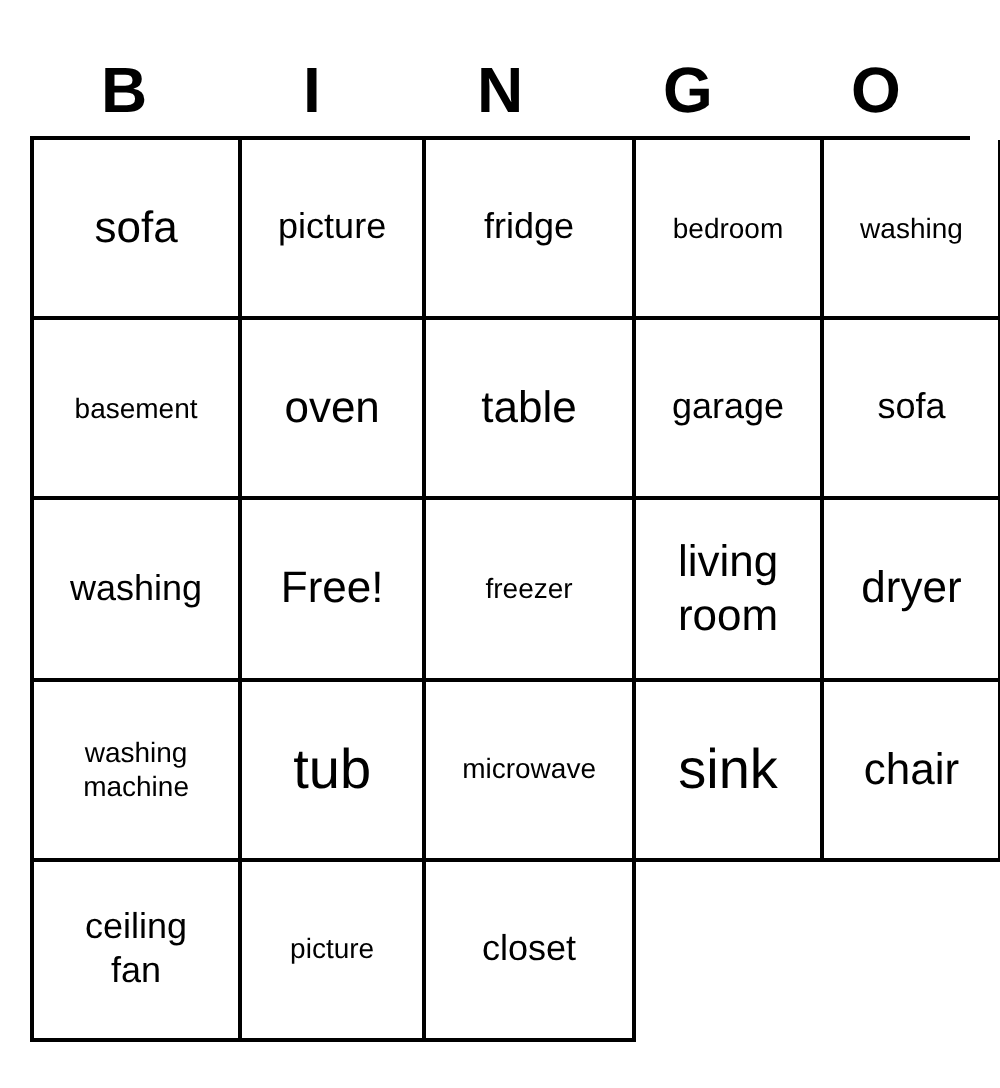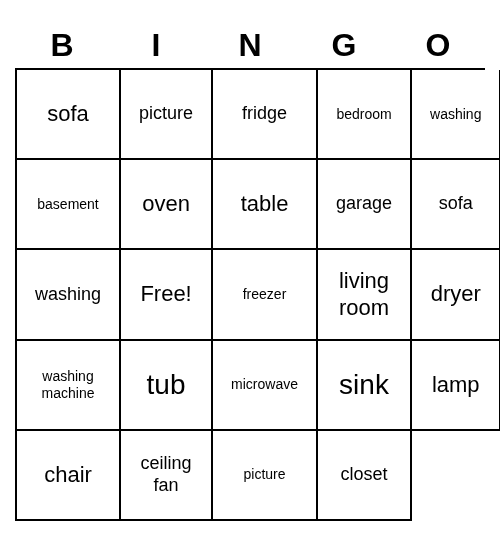--- a/index.html
+++ b/index.html
@@ -139,23 +139,20 @@
       <div class="bingo-cell">
         <span class="size-xlarge">tub</span>
       </div>
       <div class="bingo-cell">
         <span class="size-small">microwave</span>
       </div>
       <div class="bingo-cell">
         <span class="size-xlarge">sink</span>
       </div>
       <div class="bingo-cell">
-        <span class="size-large">lamp</span>
-      </div>
-      <div class="bingo-cell">
         <span class="size-large">chair</span>
       </div>
       <div class="bingo-cell">
         <span class="size-medium">ceiling fan</span>
       </div>
       <div class="bingo-cell">
         <span class="size-small">picture</span>
       </div>
       <div class="bingo-cell">
         <span class="size-medium">closet</span>

